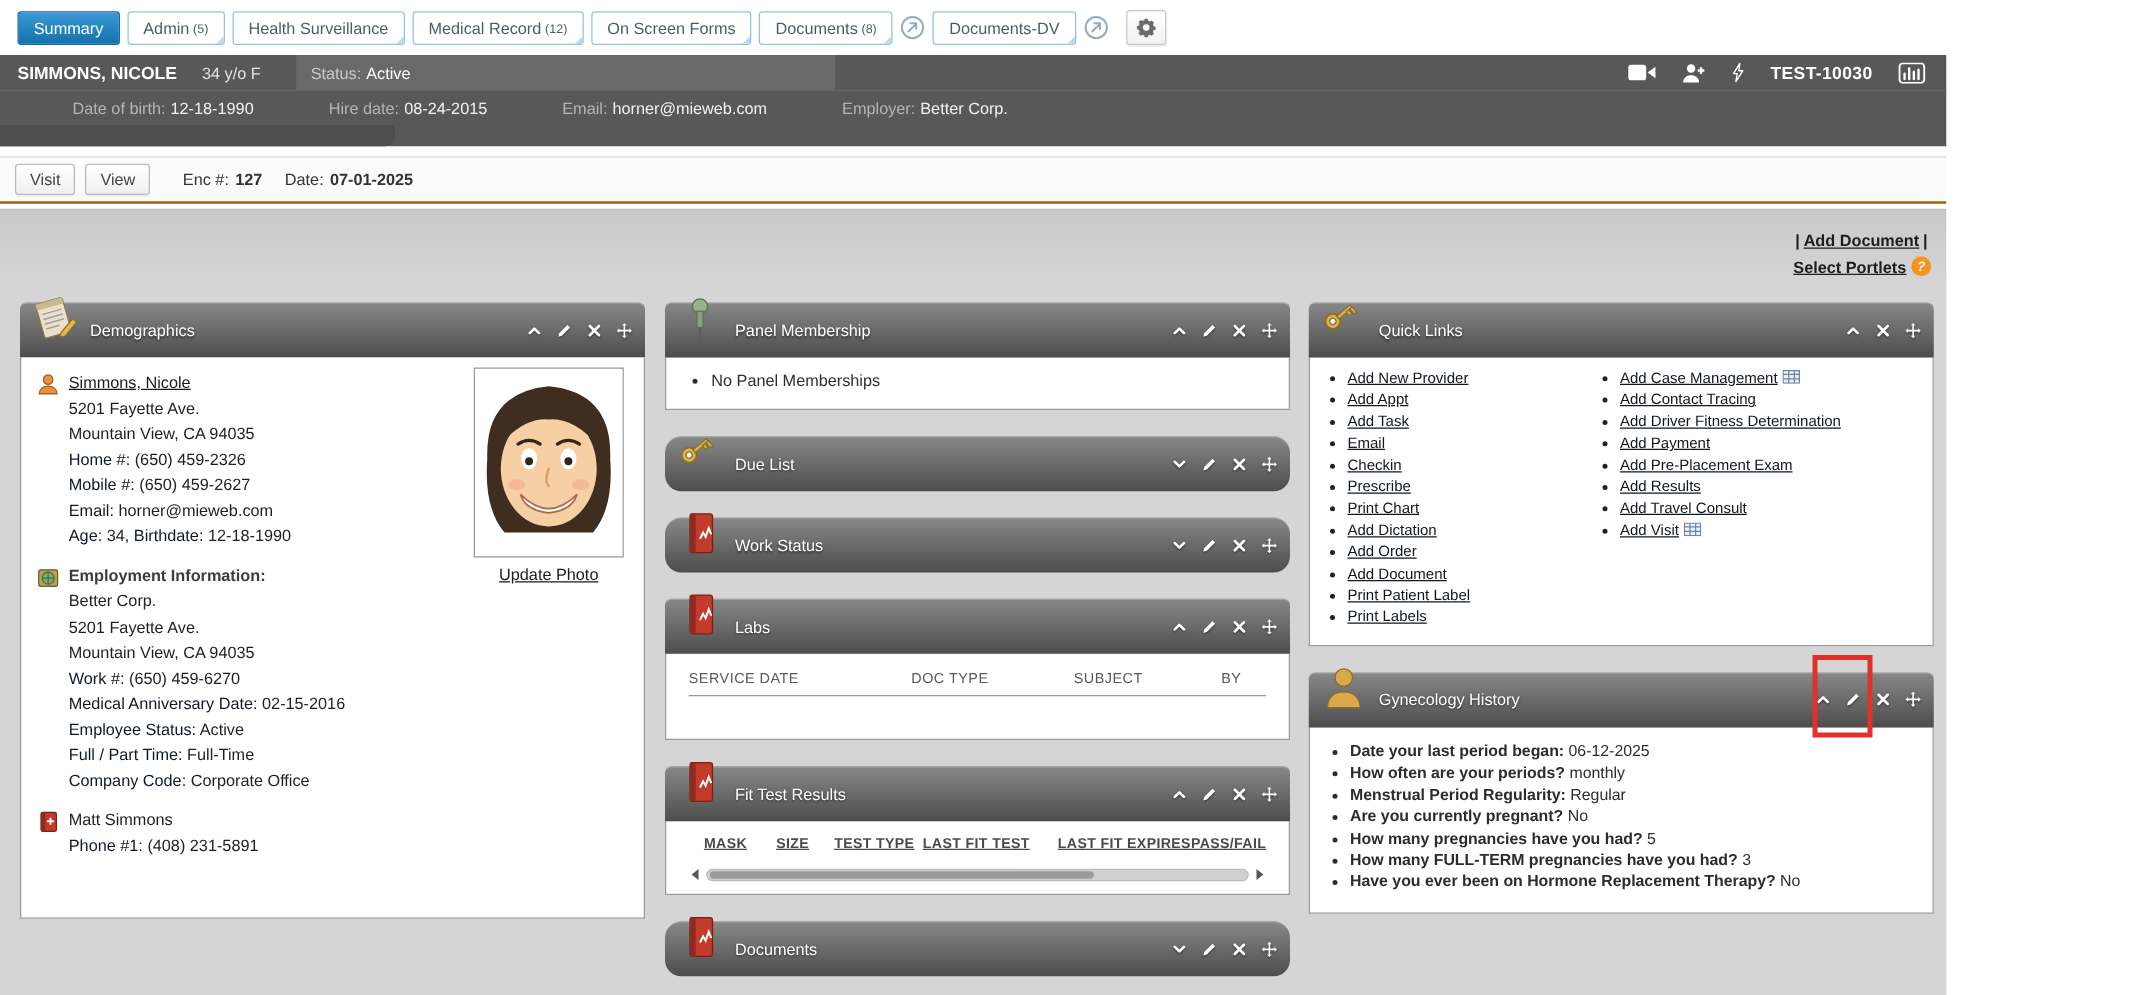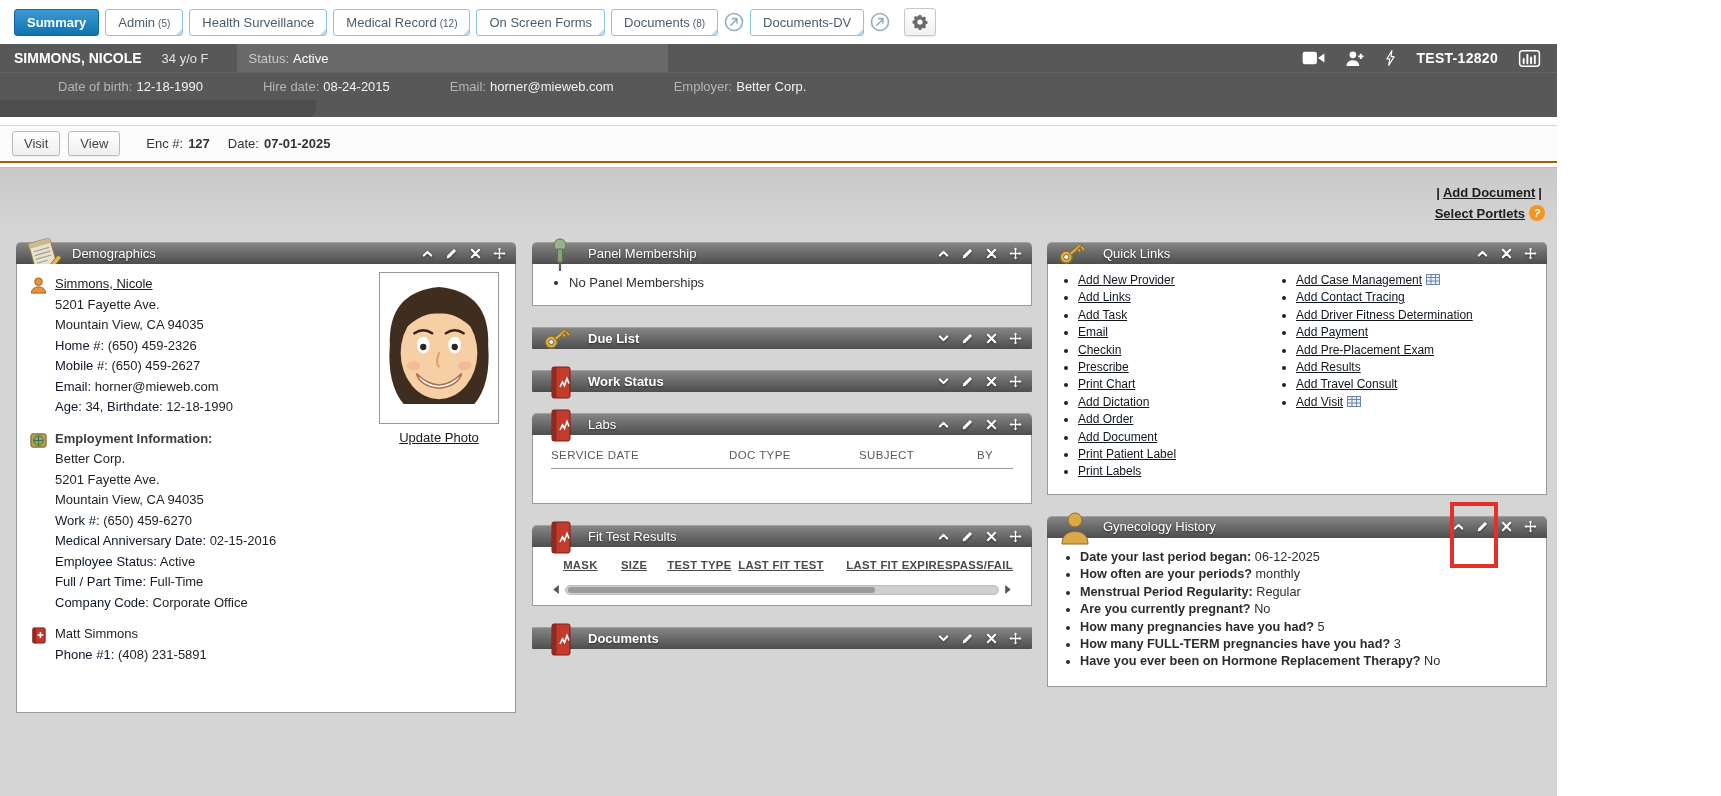--- a/index.html
+++ b/index.html
@@ -6,21 +6,21 @@
   html, body { width: 1721px; height: 796px; background: #fff; overflow: hidden;
     font-family: "Liberation Sans", sans-serif; font-size: 13px; color: #333; }
   .app { width: 1557px; }
 
   
   .tabbar { display: flex; align-items: center; gap: 6px; padding: 8px 8px 8px 14px; background: #fff; }
   .tab { position: relative; height: 27px; display: inline-flex; align-items: center; padding: 0 12px;
     background: #fff; border: 1px solid #8fc3e3; border-radius: 3px; color: #4a5d6b; cursor: pointer; white-space: nowrap; }
   .tab::after { content: ""; position: absolute; right: 0; bottom: 0;
     border-style: solid; border-width: 0 0 6px 6px; border-color: transparent transparent #bcd9ec transparent; }
-  .tab.active { background: linear-gradient(#3b9ad6, #1272ae); border-color: #1166a0; color: #fff; font-weight: bold; }
+  .tab.active { background: linear-gradient(#3b9ad6, #1272ae); border-color: #1166a0; color: #fff; font-weight: normal; }
   .tab.active::after { display: none; }
   .tab .cnt { font-size: 10px; margin-left: 3px; position: relative; top: 1px; }
   .popout { width: 20px; height: 20px; color: #93aebf; display: inline-flex; cursor: pointer; }
   .gearbtn { width: 32px; height: 28px; margin-left: 8px; background: linear-gradient(#fff,#f1f1f1);
     border: 1px solid #c7c7c7; border-radius: 3px; display: inline-flex; align-items: center; justify-content: center;
     color: #6b6b6b; cursor: pointer; box-shadow: 0 1px 1px rgba(0,0,0,.08); }
 
   
   .pt1 { position: relative; height: 28px; background: #585858; display: flex; align-items: center; color: #fff; }
   .status-panel { position: absolute; left: 237px; top: 0; width: 431px; height: 28px; background: #696969; }
@@ -57,24 +57,24 @@
     background: linear-gradient(#c9c9c9, #d5d5d5 60px); border-top: 1px solid #bdbdbd; }
   .top-actions { position: absolute; top: 14px; right: 12px; text-align: right; line-height: 21px; color: #1d1d1d; }
   .top-actions a { color: #1d1d1d; text-decoration: underline; font-weight: bold; cursor: pointer; }
   .top-actions .sep { font-weight: bold; margin: 0 3px; }
   .help-ic { width: 16px; height: 16px; display: inline-block; vertical-align: -3px; margin-left: 4px; cursor: pointer; }
   .col { position: absolute; top: 74px; width: 500px; }
   .col1 { left: 16px; } .col2 { left: 532px; } .col3 { left: 1047px; }
 
   
   .portlet { position: relative; margin-bottom: 21px; }
-  .p-head { height: 22px; background: linear-gradient(#888, #4d4d4d); border-radius: 5px 5px 0 0;
+  .p-head { height: 44px; background: linear-gradient(#888, #4d4d4d); border-radius: 5px 5px 0 0;
     display: flex; align-items: center; padding: 0 10px 0 56px; position: relative;
     box-shadow: inset 0 1px 0 rgba(255,255,255,.22); justify-content: center; }
-  .portlet.collapsed .p-head { border-radius: 1px; font-weight: bold; }
+  .portlet.collapsed .p-head { border-radius: 13px; }
   .p-icon { position: absolute; left: 8px; top: -7px; width: 40px; height: 40px; }
   .p-icon svg { width: 100%; height: 100%; }
   .p-title { color: #fff; text-shadow: 0 1px 2px rgba(0,0,0,.55); }
   .p-ctrls { margin-left: auto; display: flex; align-items: center; gap: 11px; }
   .p-ctrls .ic { width: 13px; height: 13px; color: #fff; display: inline-block; cursor: pointer;
     filter: drop-shadow(0 1px 1px rgba(0,0,0,.45)); }
   .p-body { background: #fff; border: 1px solid #9a9a9a; border-top: none; }
   .ic svg { width: 100%; height: 100%; display: block; }
 
   
@@ -204,21 +204,21 @@
               <circle cx="7" cy="4.5" r="3.2" fill="currentColor"></circle>
               <path d="M1 15c0-3.4 2.7-5.4 6-5.4s6 2 6 5.4H1z" fill="currentColor"></path>
               <path d="M14.5 3.5v5M12 6h5" stroke="currentColor" stroke-width="1.8"></path>
             </svg>
           </i>
         <i class="ic ic-bolt">
             <svg viewBox="0 0 12 18">
               <path d="M7.5 1 2 10h3.2L4 17l6-9.5H6.6L7.5 1z" fill="none" stroke="currentColor" stroke-width="1.2" stroke-linejoin="round"></path>
             </svg>
           </i>
-        <span class="pt-id">TEST-12820</span>
+        <span class="pt-id">TEST-10030</span>
         <i class="ic ic-chart">
             <svg viewBox="0 0 20 16">
               <rect x="0.7" y="0.7" width="18.6" height="14.6" rx="2.5" fill="none" stroke="currentColor" stroke-width="1.4"></rect>
               <path d="M4.5 12.5v-4M8 12.5V4.5M11.5 12.5V7M15 12.5V5.5" stroke="currentColor" stroke-width="1.8" stroke-linecap="round"></path>
             </svg>
           </i>
       </span>
     </div>
     <div class="pt2">
       <span class="fld"><span class="lb">Date of birth:</span><span class="vl">12-18-1990</span></span>
@@ -627,21 +627,21 @@
                 <svg viewBox="0 0 16 16">
                   <path d="M8 .5 10.3 3H5.7L8 .5zM8 15.5 5.7 13h4.6L8 15.5zM.5 8 3 5.7v4.6L.5 8zM15.5 8 13 10.3V5.7L15.5 8z" fill="currentColor"></path>
                   <path d="M8 2.5v11M2.5 8h11" stroke="currentColor" stroke-width="1.6"></path>
                 </svg>
               </i>
           </span>
         </div>
         <div class="p-body ql-body">
           <ul class="ql-c1">
             <li><a>Add New Provider</a></li>
-            <li><a>Add Links</a></li>
+            <li><a>Add Appt</a></li>
             <li><a>Add Task</a></li>
             <li><a>Email</a></li>
             <li><a>Checkin</a></li>
             <li><a>Prescribe</a></li>
             <li><a>Print Chart</a></li>
             <li><a>Add Dictation</a></li>
             <li><a>Add Order</a></li>
             <li><a>Add Document</a></li>
             <li><a>Print Patient Label</a></li>
             <li><a>Print Labels</a></li>

